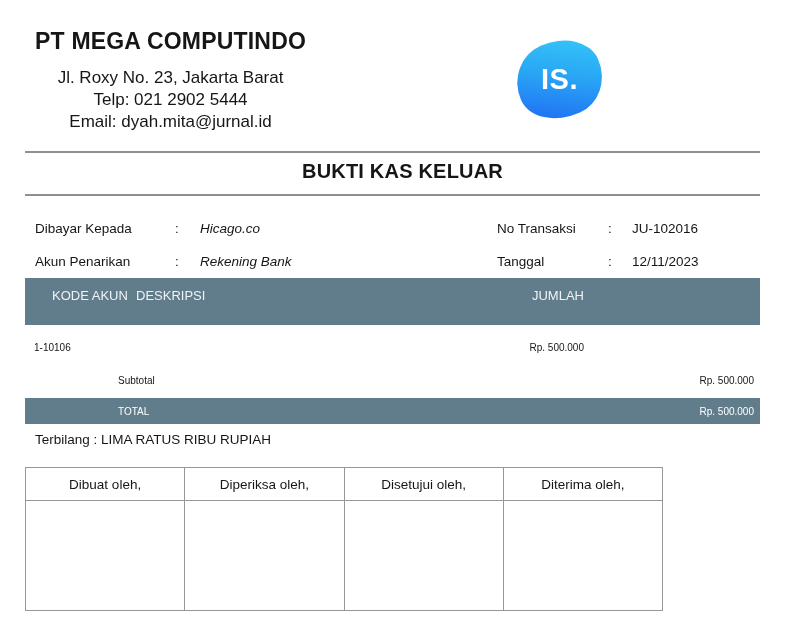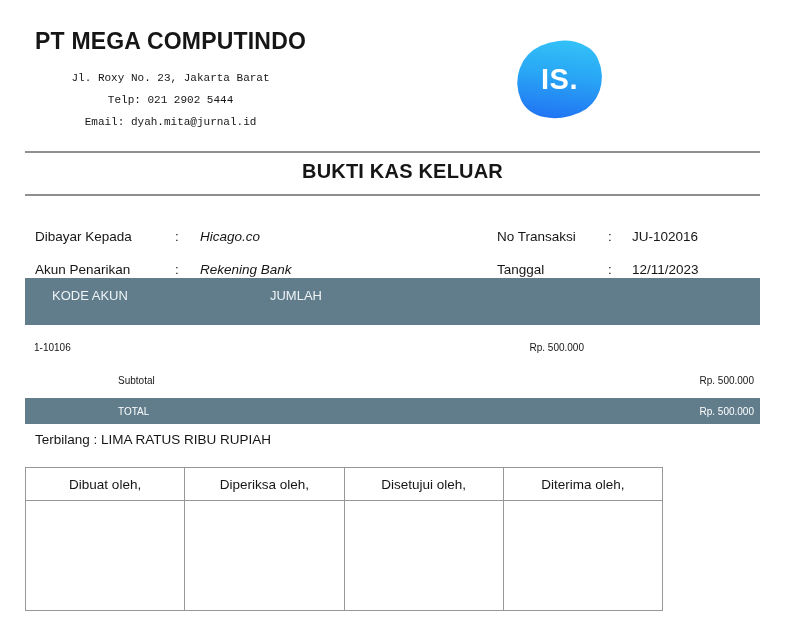--- a/index.html
+++ b/index.html
@@ -19,21 +19,21 @@
   }
 
   
   .company { position: absolute; left: 35px; top: 28px; text-align: center; }
   .company-name {
     font-size: 23px;
     font-weight: bold;
     letter-spacing: 0.2px;
     margin-bottom: 12px;
   }
-  .company-line { font-size: 11px; line-height: 22px; font-family: Liberation Mono, monospace; }
+  .company-line { font-size: 17px; line-height: 22px; }
 
   
   .logo {
     position: absolute;
     left: 516px;
     top: 41px;
     width: 87px;
     height: 77px;
     background: linear-gradient(210deg, #38cdf8 0%, #29a7f5 45%, #1e63f3 100%);
     border-radius: 46% 54% 44% 56% / 54% 46% 54% 46%;
@@ -66,21 +66,21 @@
     width: 735px;
     text-align: center;
     font-size: 20px;
     font-weight: bold;
     letter-spacing: 0.2px;
   }
 
   
   .info { position: absolute; left: 25px; top: 213px; width: 735px; font-size: 13.5px; }
   .info-row { position: relative; height: 33px; }
-  .info-row span { position: absolute; top: 8px; white-space: nowrap; margin-top: 8px; }
+  .info-row span { position: absolute; top: 8px; white-space: nowrap; }
   .lbl-l   { left: 10px; }
   .sep-l   { left: 150px; }
   .val-l   { left: 175px; font-style: italic; }
   .lbl-r   { left: 472px; }
   .sep-r   { left: 583px; }
   .val-r   { left: 607px; }
 
   
   .acct-table { position: absolute; left: 25px; top: 278px; width: 735px; }
   .acct-head {
@@ -167,20 +167,21 @@
       <span class="val-l">Rekening Bank</span>
       <span class="lbl-r">Tanggal</span>
       <span class="sep-r">:</span>
       <span class="val-r">12/11/2023</span>
     </div>
   </section>
 
   <section class="acct-table">
     <div class="acct-head">
       <div class="col-kode">KODE AKUN</div>
+      <div class="col-deskripsi">DESKRIPSI</div>
       <div class="col-jumlah">JUMLAH</div>
     </div>
     <div class="acct-row row-item">
       <div>1-10106</div>
       <div></div>
       <div class="cell-amount">Rp. 500.000</div>
     </div>
     <div class="acct-row row-subtotal">
       <div></div>
       <div>Subtotal</div>

